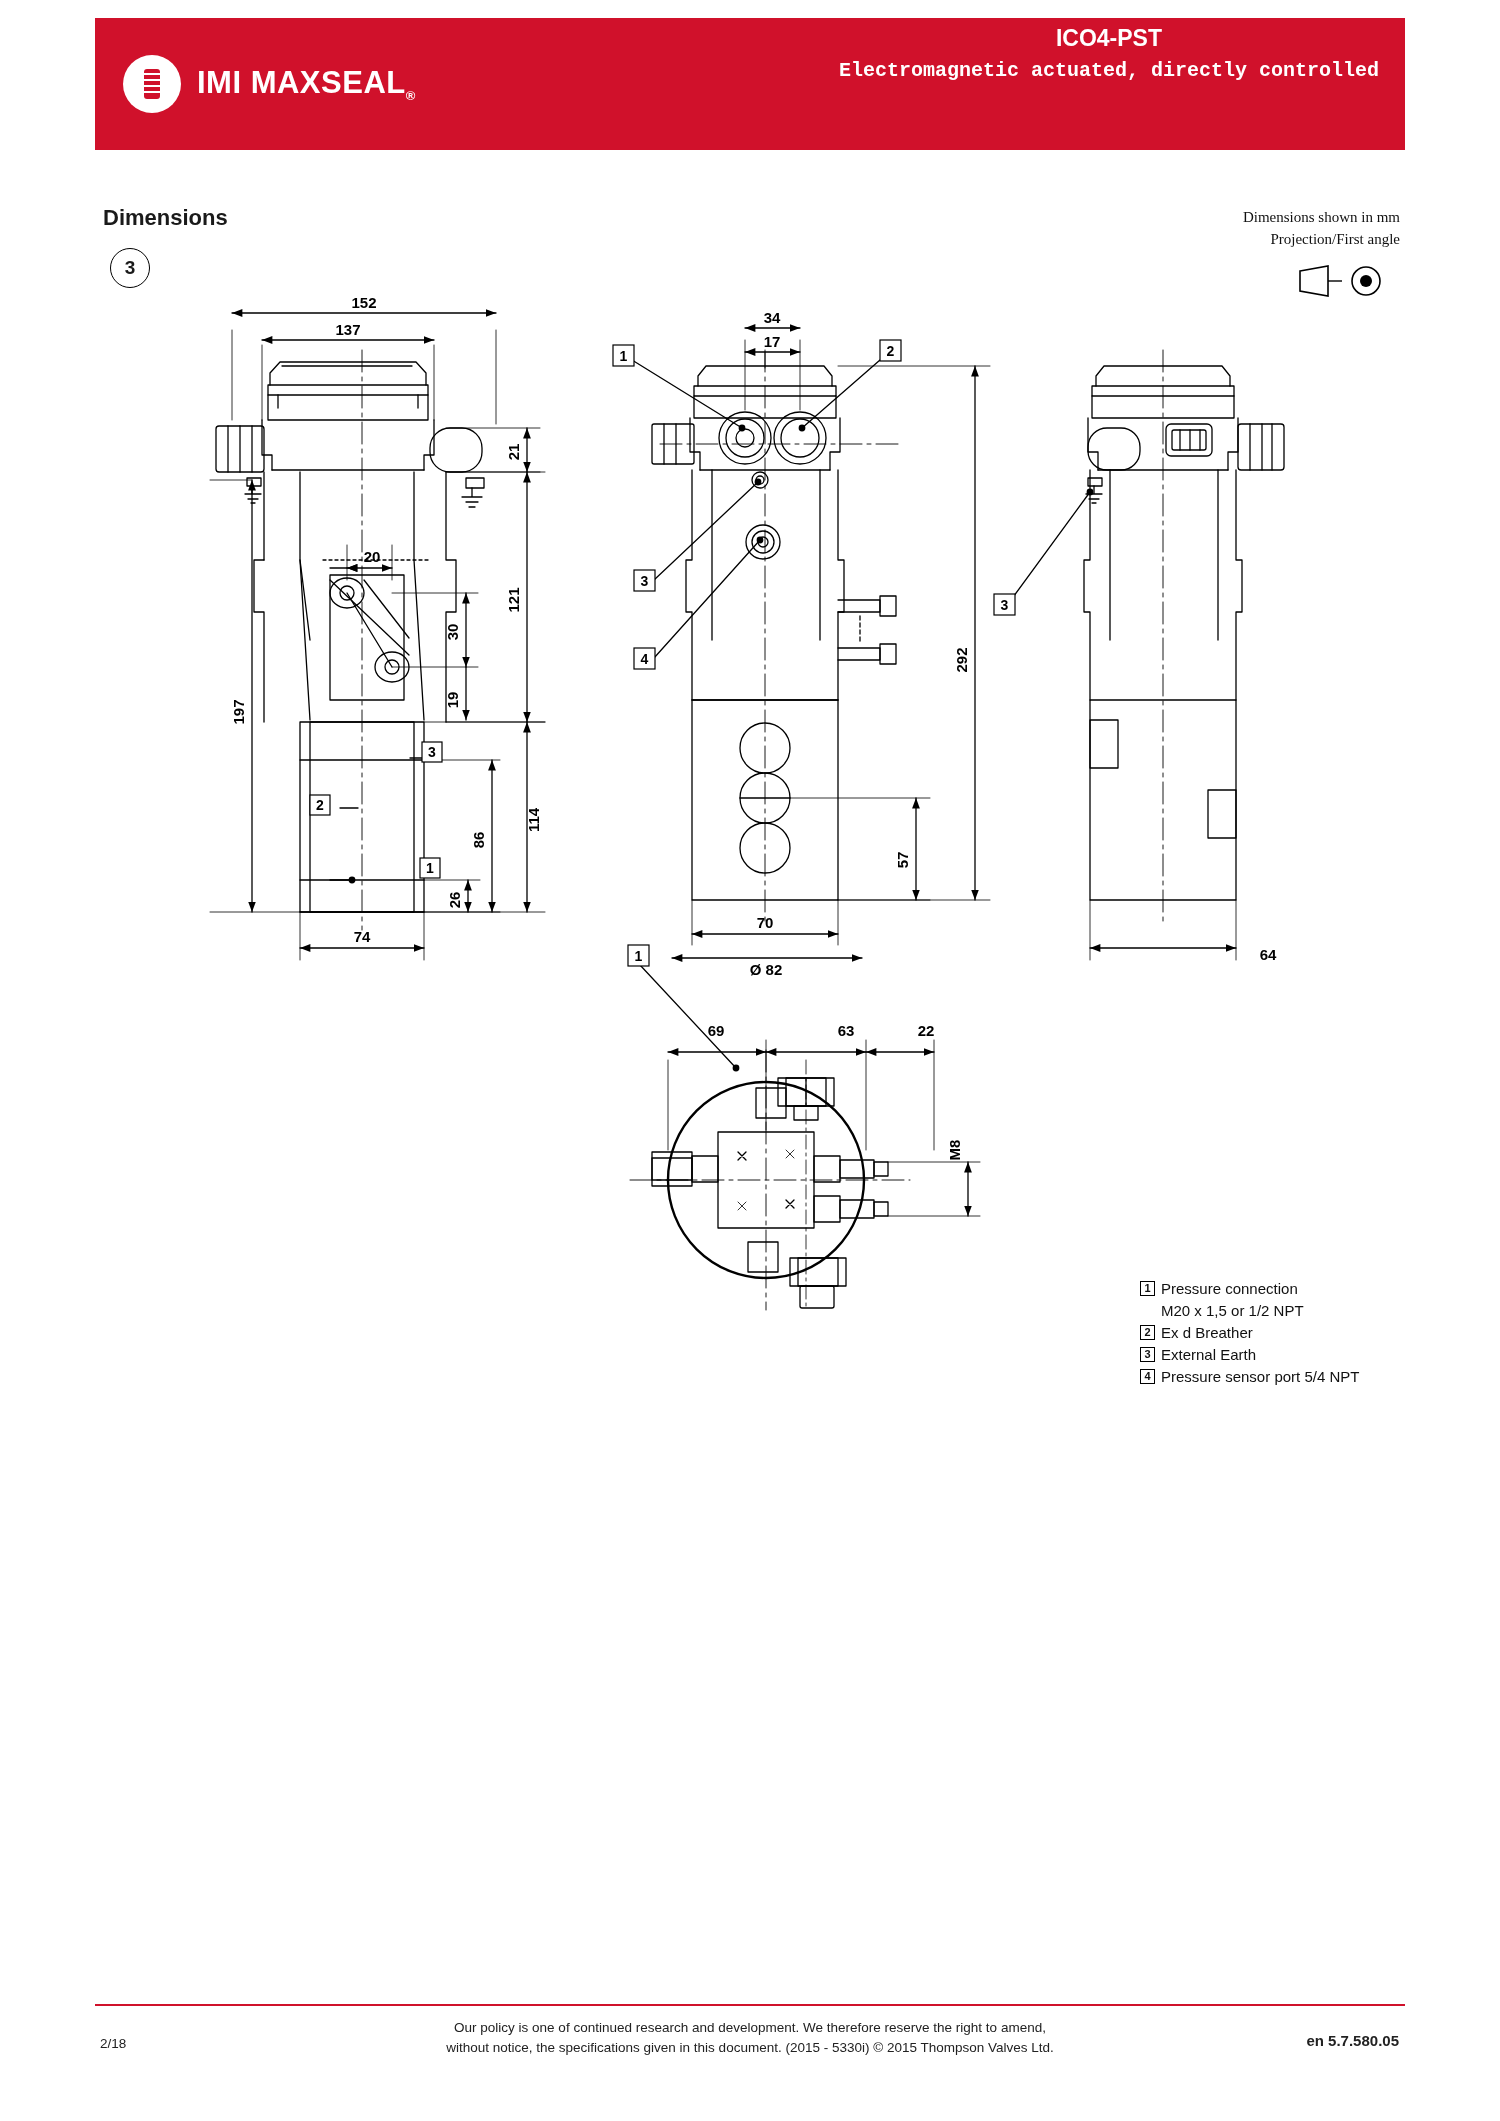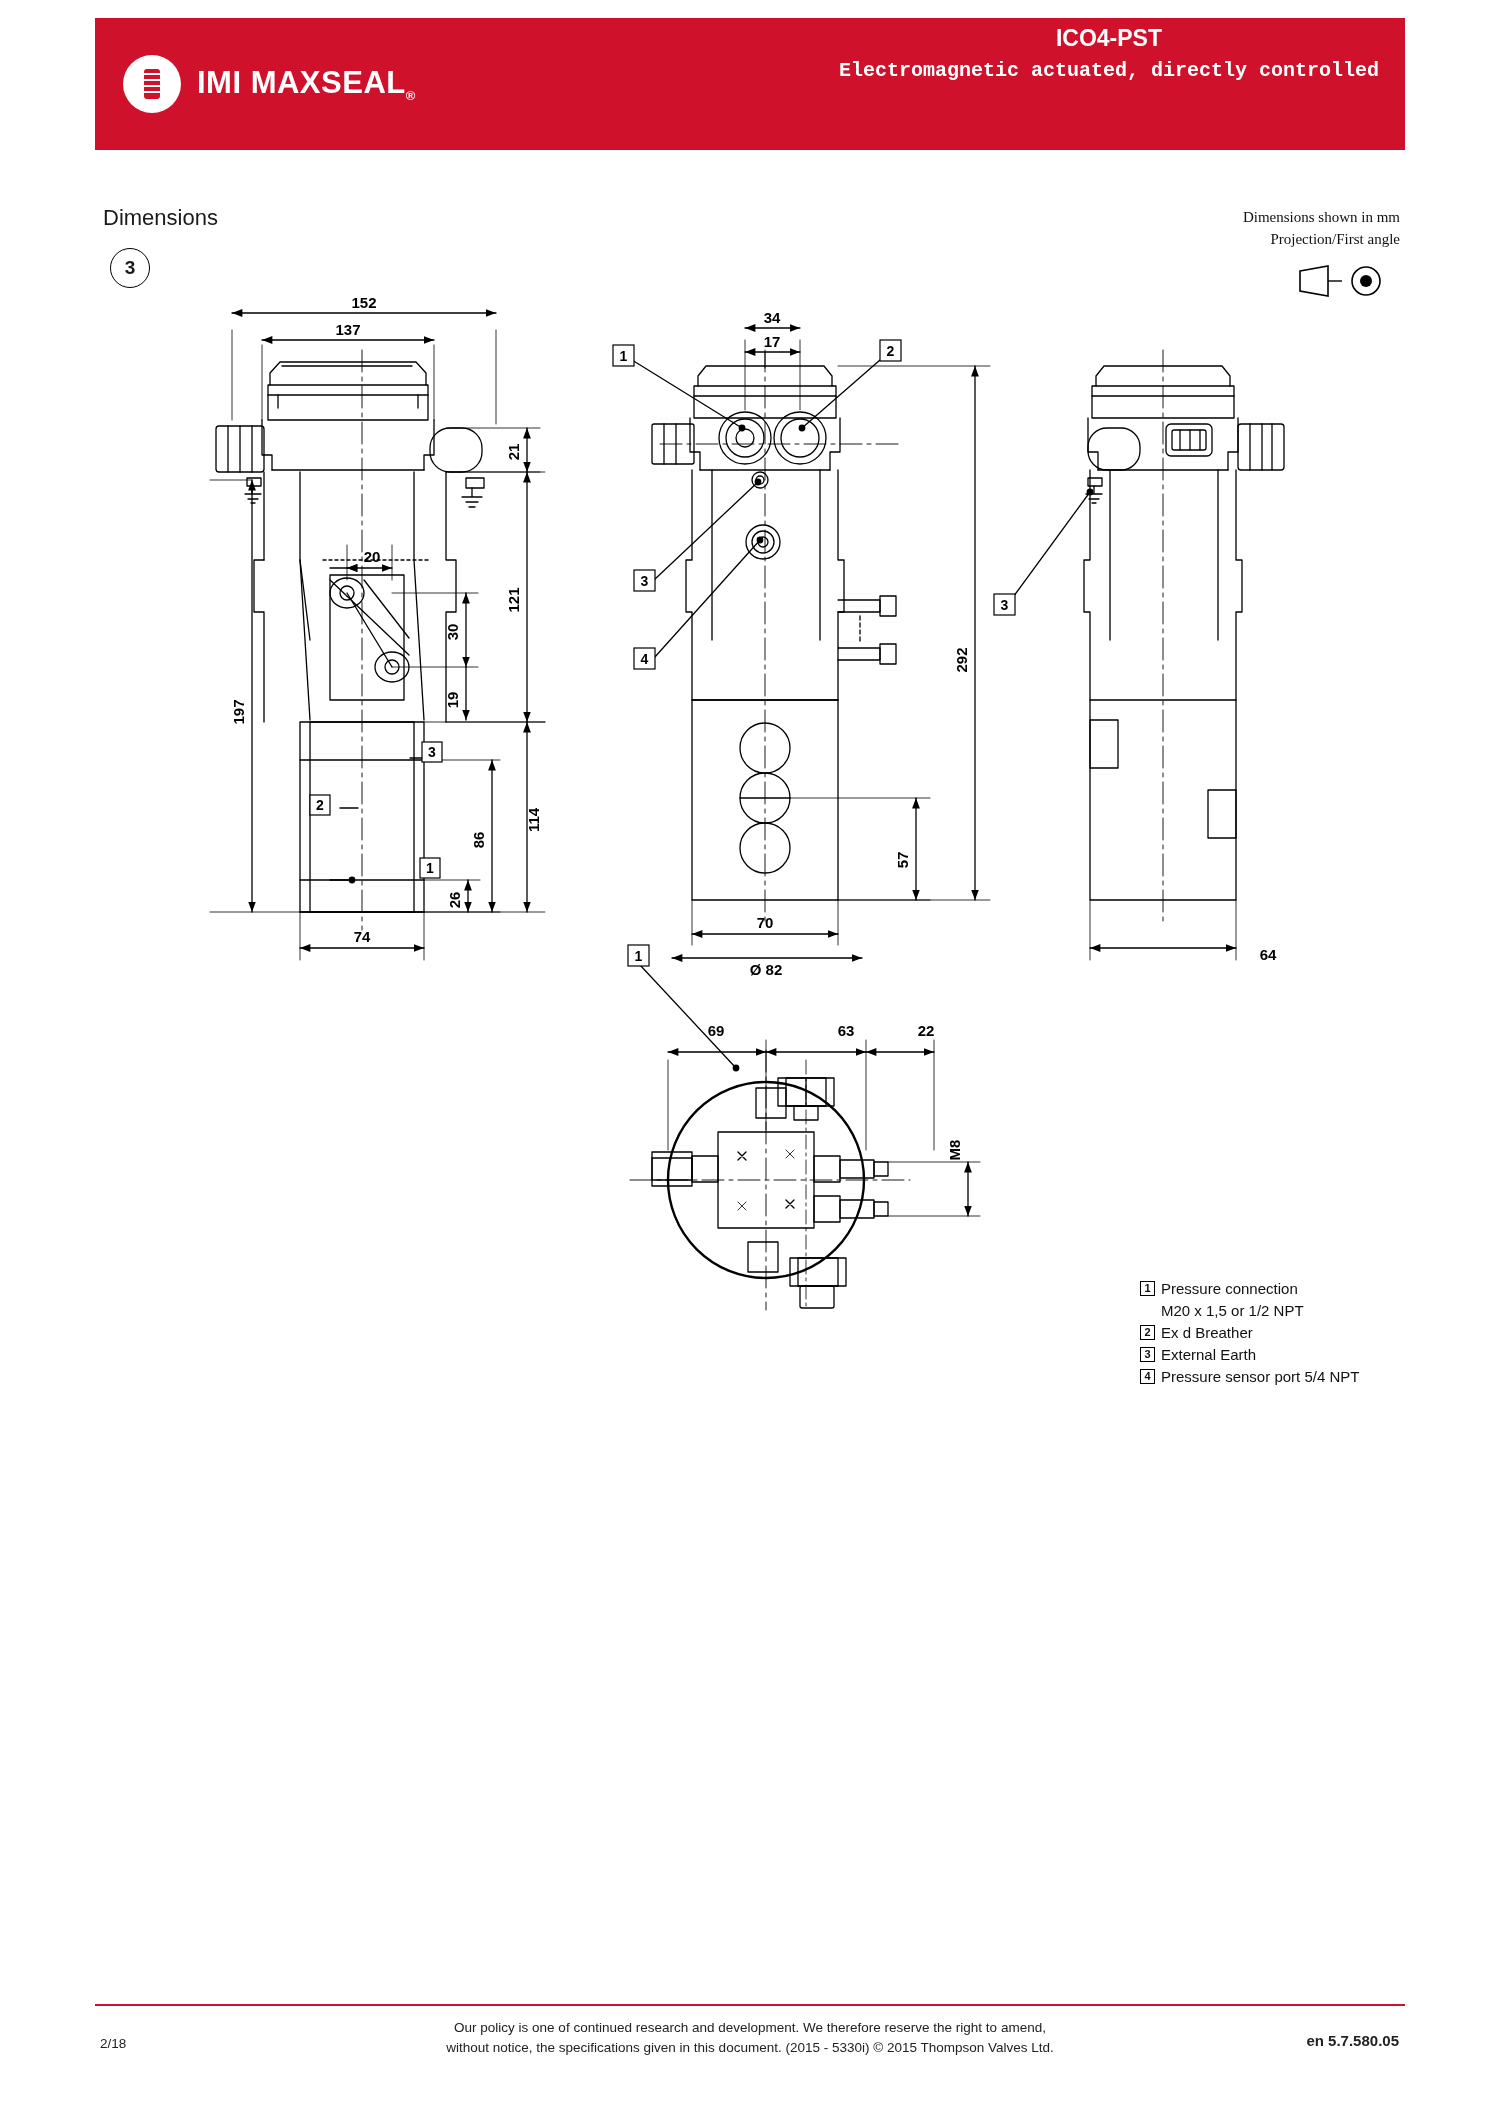--- a/index.html
+++ b/index.html
@@ -44,21 +44,21 @@
   .logo-text .reg { font-size:13px; vertical-align:sub; }
   .header-right {
     position:absolute; right:26px; top:6px; text-align:center; color:#fff;
   }
   .header-title { font-size:23px; font-weight:bold; line-height:1.25; }
   .header-sub { font-size:20px; font-weight:bold; line-height:1.3; margin-top:5px;font-family:Liberation Mono, monospace;}
 
   
   .sec-title {
     position:absolute; left:103px; top:205px;
-    font-size:22px; font-weight:normal;
+    font-size:22px; font-weight:bold;
   }
   .sec-badge {
     position:absolute; left:110px; top:248px;
     width:40px; height:40px; border:1.6px solid #000; border-radius:50%;
     display:flex; align-items:center; justify-content:center;
     font-size:19px; font-weight:bold;
   }
   .dims-note {
     position:absolute; right:100px; top:207px; text-align:right;
     font-size:15px; line-height:1.45; color:#111;font-family:Liberation Serif, serif;

